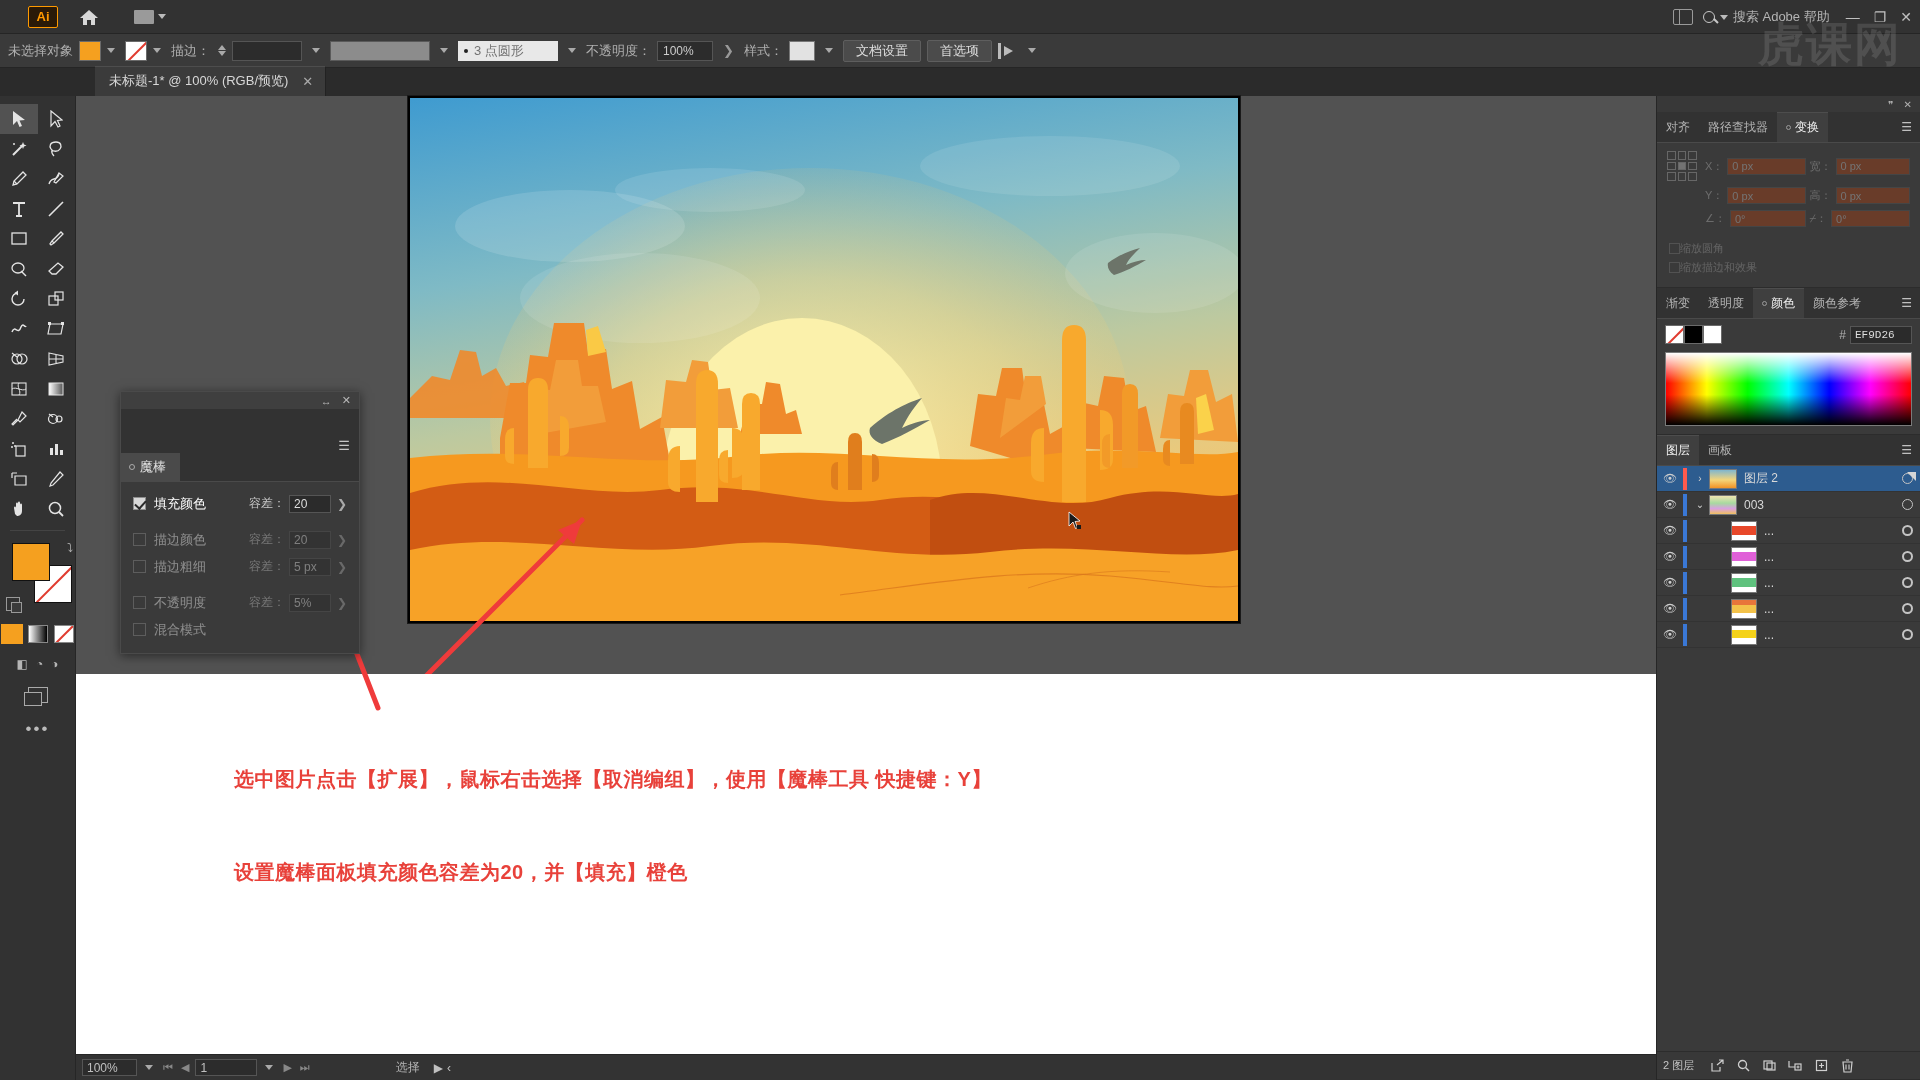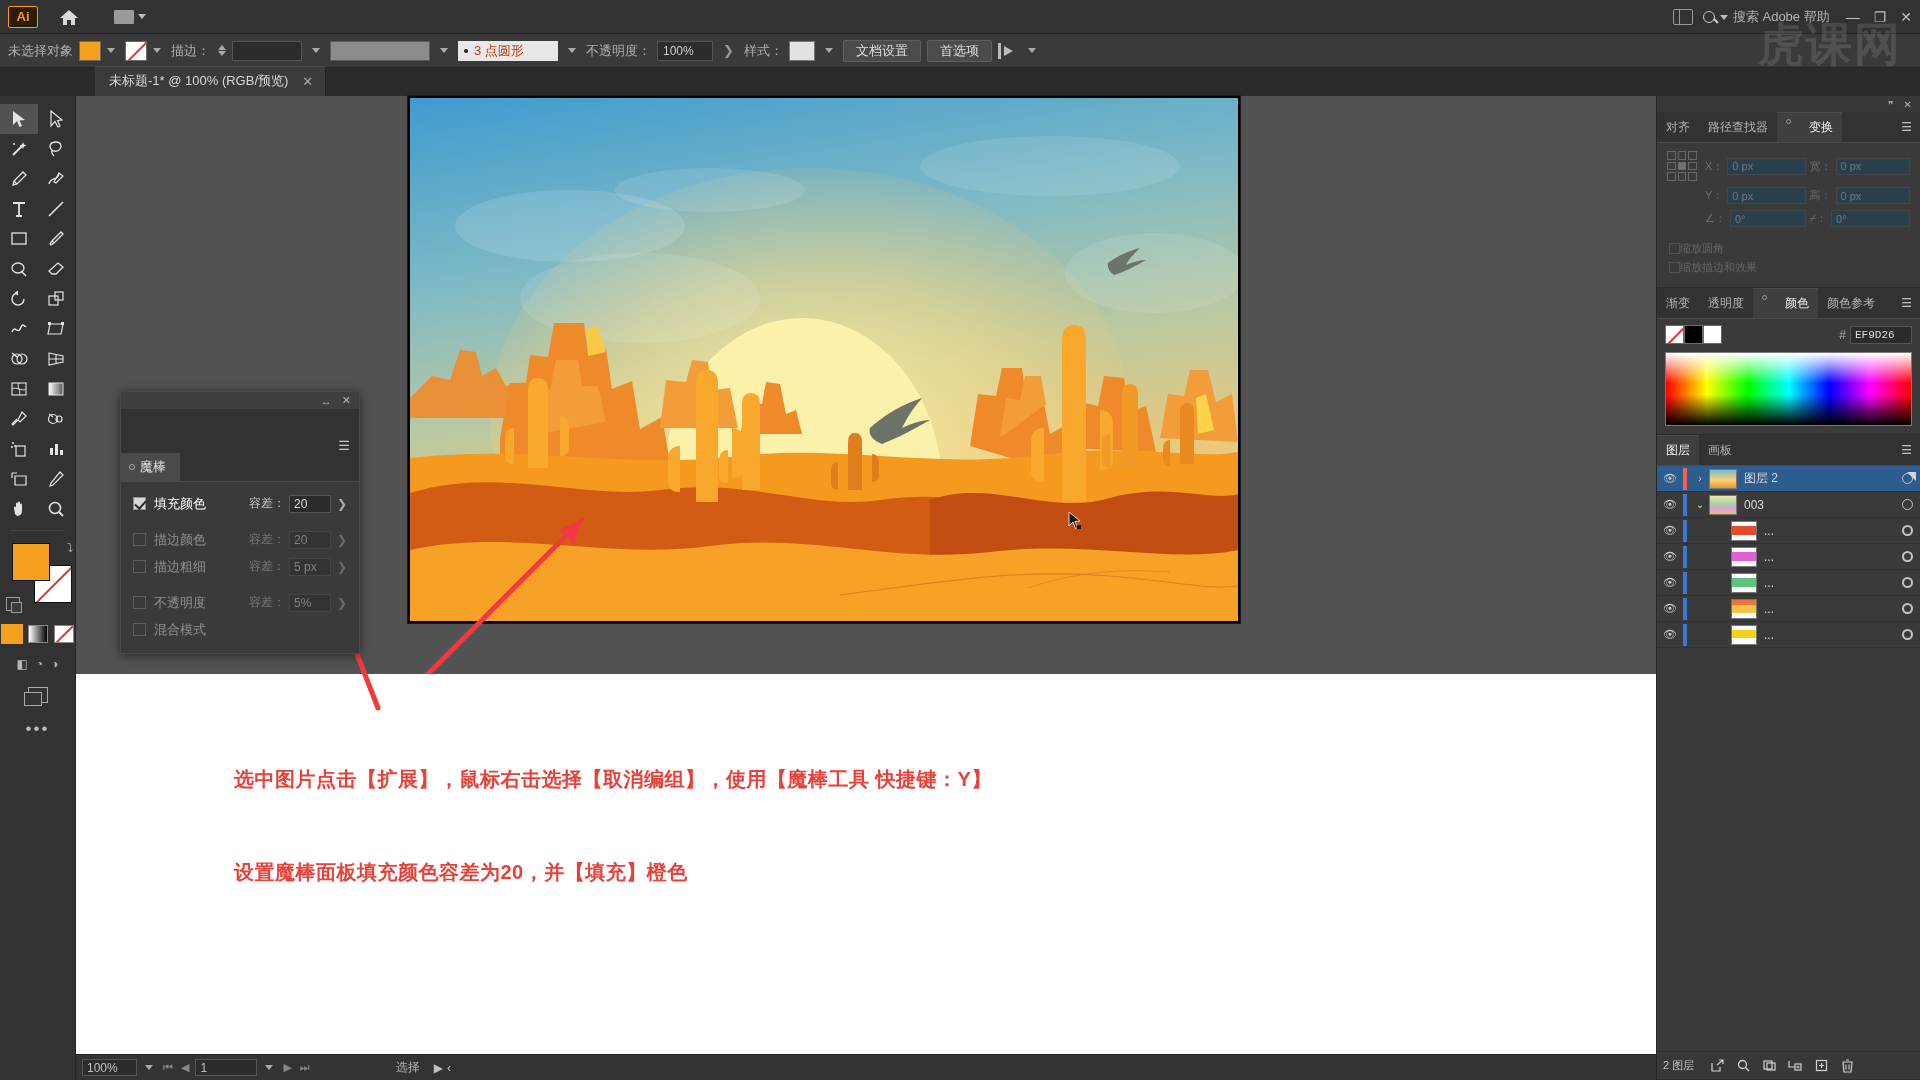--- a/index.html
+++ b/index.html
@@ -12,20 +12,21 @@
     position: relative;
     font-size: 13px;
   }
 
   
   .menubar {
     height: 34px; background: #323232;
     display: flex; align-items: center;
     border-bottom: 1px solid #252525;
     position: relative;
+    padding-left: 20px;
   }
   .ai-logo {
     width: 30px; height: 22px; margin-left: 8px;
     background: #2a1a08; border: 1px solid #ff9a00;
     color: #ff9a00; font-size: 13px; font-weight: bold;
     display: flex; align-items: center; justify-content: center;
     border-radius: 2px;
   }
   .home-icon { margin-left: 18px; width: 26px; display:flex; justify-content:center; }
   .menu-items { display: flex; margin-left: 22px; }
@@ -76,21 +77,21 @@
   .stepper i { width:0;height:0;border-left:4px solid transparent;border-right:4px solid transparent; }
   .stepper i:first-child { border-bottom:5px solid #aaa; }
   .stepper i:last-child { border-top:5px solid #aaa; }
   .cb-field {
     background:#2c2c2c; border:1px solid #555; height:20px;
     display:flex;align-items:center;padding:0 5px;color:#ccc;font-size:12px;
   }
   .cb-wide { width:70px; }
   .cb-gray { width:100px; background:#8c8c8c; border:1px solid #5a5a5a; }
   .cb-brush {
-    background:#e8e8e8;color:#c2410c;height:20px;width:100px;
+    background:#e8e8e8;color:#737373;height:20px;width:100px;
     display:flex;align-items:center;gap:6px;padding:0 6px;font-size:13px;
   }
   .dot { width:4px;height:4px;background:#222;border-radius:50%; }
   .cb-btn {
     background:#4b4b4b;border:1px solid #5e5e5e;color:#ddd;
     height:22px;padding:0 12px;display:flex;align-items:center;
     font-size:13px;border-radius:2px;white-space:nowrap;
   }
   .opacity-val { background:#2c2c2c;border:1px solid #555;height:20px;width:56px;display:flex;align-items:center;padding:0 5px;font-size:12px;color:#ccc; }
   .arrow-r { color:#999;font-size:13px;padding:0 4px; }
@@ -219,32 +220,32 @@
   
   .rightdock {
     position:absolute; right:0; top:96px; bottom:0; width:264px;
     background:#3a3a3a; border-left:1px solid #262626;
     display:flex; flex-direction:column;
   }
   .pnl { border-bottom:1px solid #2c2c2c; }
   .pnl-titlebar { height:16px; background:#383838; display:flex;align-items:center;justify-content:flex-end;gap:10px;padding-right:8px;color:#b0b0b0;font-size:10px; }
   .pnl-tabs { display:flex; align-items:center; background:#323232; border-bottom:1px solid #4a4a4a; }
   .pnl-tab { padding:6px 9px; font-size:12px; color:#b4b4b4; white-space:nowrap; }
-  .pnl-tab.active { background:#3f3f3f; color:#f0f0f0; border-top:1px solid #4d4d4d; display:flex;align-items:flex-start;gap:18px; }
+  .pnl-tab.active { background:#3f3f3f; color:#f0f0f0; border-top:1px solid #4d4d4d; display:flex;align-items:center;gap:4px; }
   .pnl-tab .tdot { width:5px;height:5px;border:1px solid #9a9a9a;border-radius:50%; }
   .pnl-menu { margin-left:auto;padding-right:8px;color:#c0c0c0;font-size:12px;line-height:1; }
 
   
   .xf-body { padding:8px 10px; opacity:.35; }
   .xf-grid { display:grid; grid-template-columns:34px 1fr 1fr; gap:6px 4px; align-items:center; }
   .xf-ref { width:30px;height:30px;display:grid;grid-template-columns:repeat(3,1fr);grid-template-rows:repeat(3,1fr);gap:2px; }
   .xf-ref span { border:1px solid #bbb; }
   .xf-ref span.c { background:#ddd; }
   .xf-pair { display:flex;align-items:center;gap:4px;font-size:11px;color:#c8c8c8; }
-  .xf-in { background:#0c4a6e;border:1px solid #5a5a5a;height:17px;flex:1;font-size:11px;color:#ddd;display:flex;align-items:center;padding:0 4px; }
+  .xf-in { background:#c2410c;border:1px solid #5a5a5a;height:17px;flex:1;font-size:11px;color:#ddd;display:flex;align-items:center;padding:0 4px; }
   .xf-link { font-size:16px; color:#ccc; }
   .xf-empty { text-align:center; color:#8a8a8a; font-size:12px; padding:46px 0; opacity:.45; }
   .xf-checks { padding:4px 12px 10px; opacity:.3; font-size:11px; color:#c0c0c0; }
   .xf-checks div { display:flex;align-items:center;height:19px; }
   .xf-cbx { width:11px;height:11px;border:1px solid #8a8a8a;background:#3a3a3a; }
 
   
   .color-body { padding:6px 8px 8px; }
   .color-top { display:flex; align-items:center; gap:6px; }
   .cp-swatches { display:flex; }

